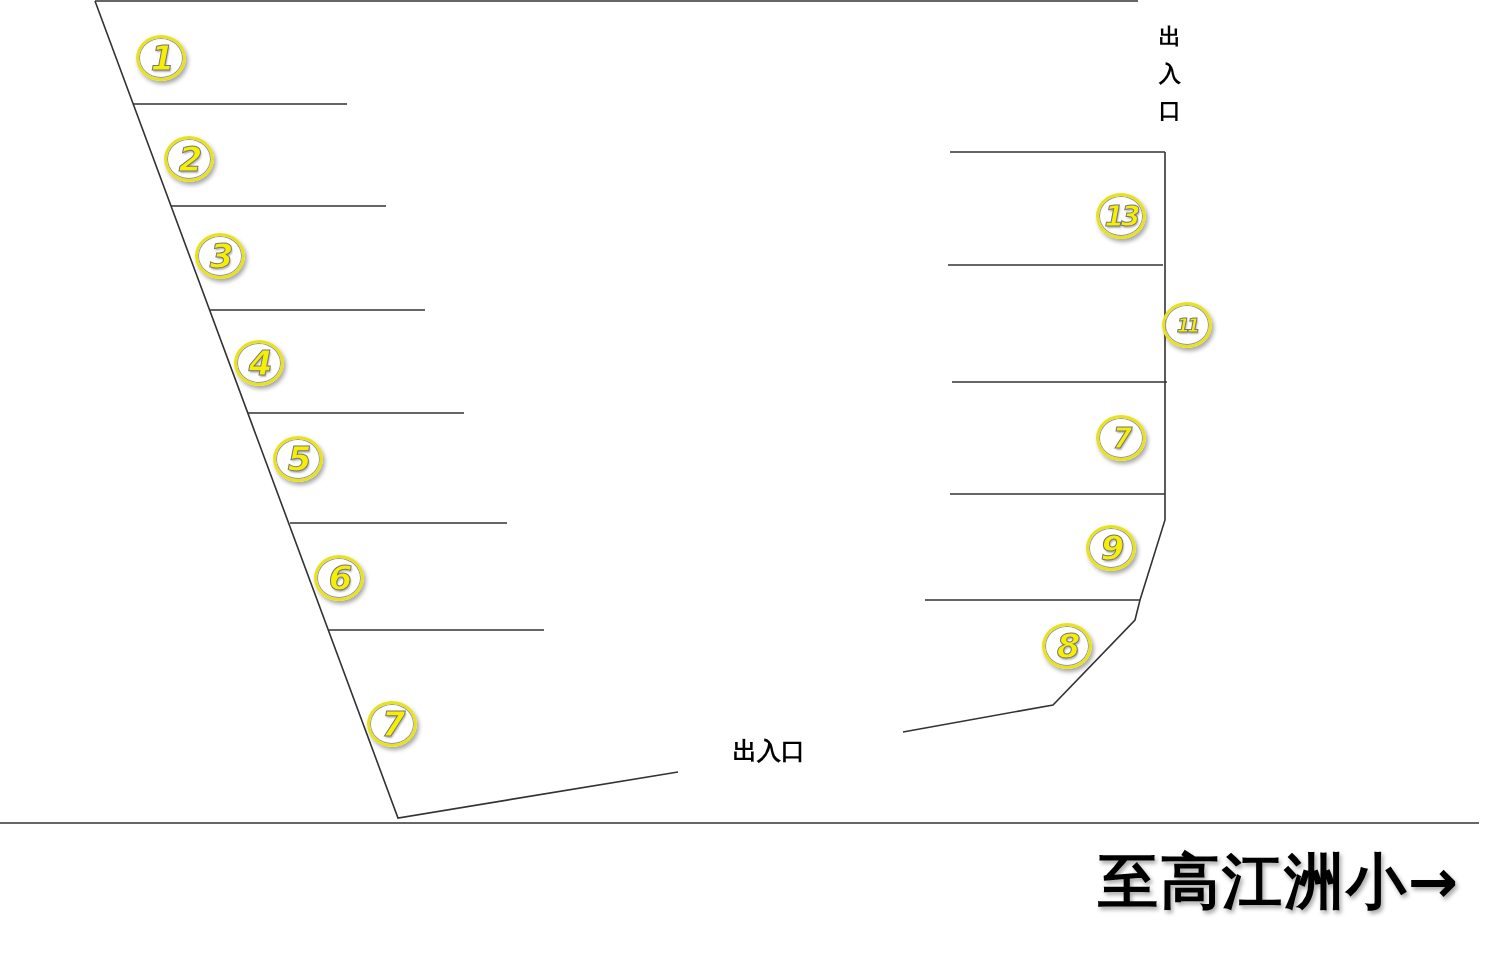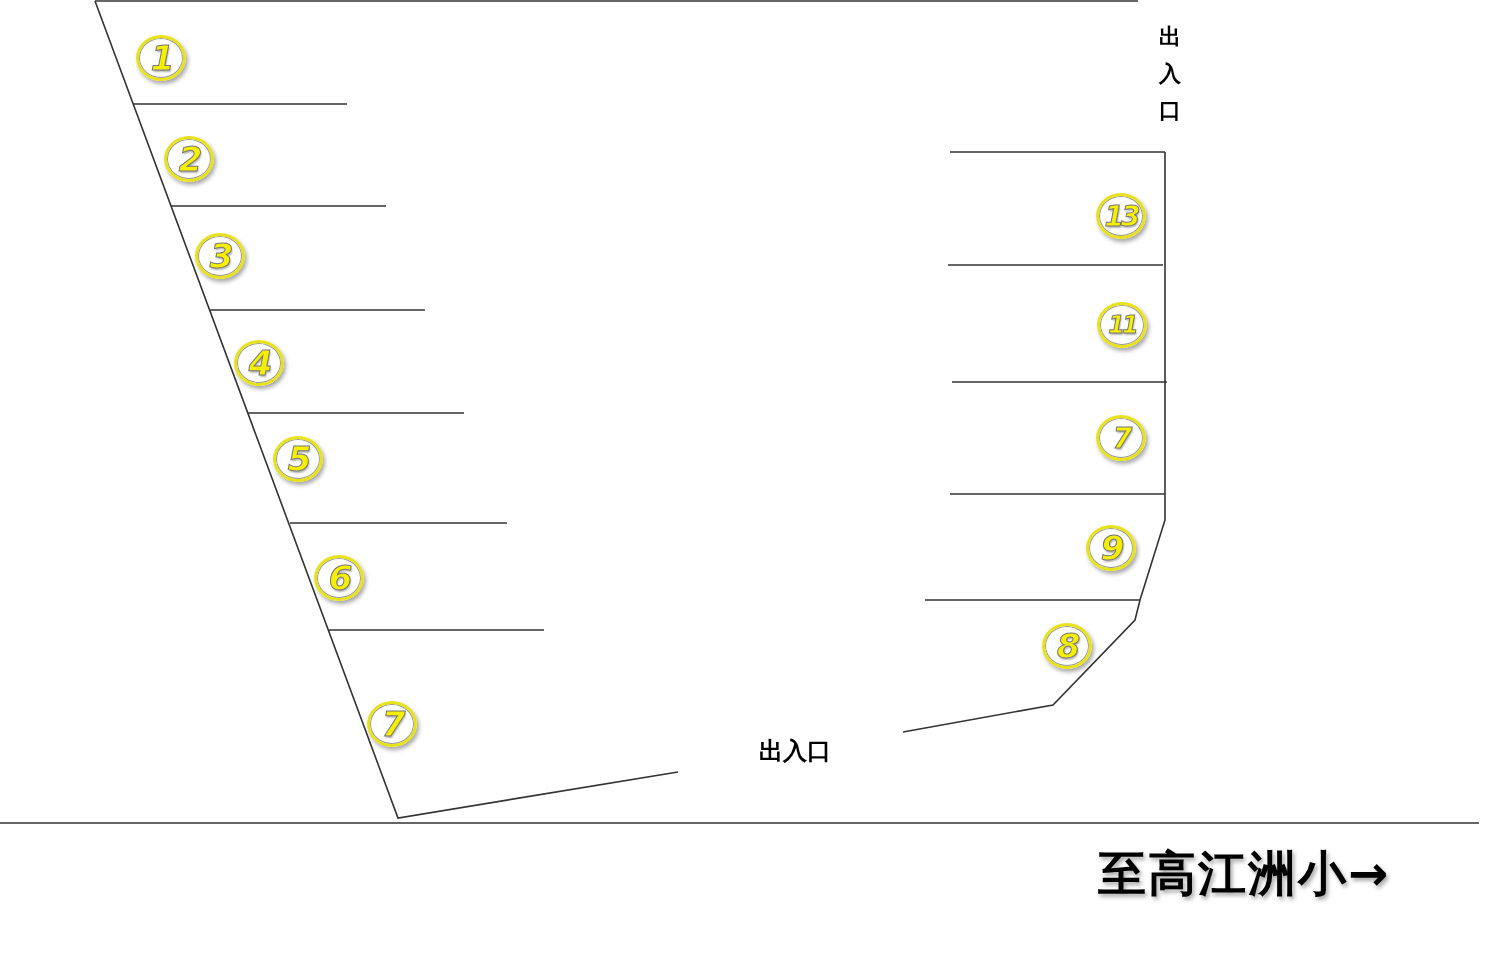--- a/index.html
+++ b/index.html
@@ -6,22 +6,22 @@
   body { width:1491px; height:969px; position:relative; overflow:hidden; font-family:"DejaVu Sans", sans-serif; }
   svg.lines { position:absolute; left:0; top:0; }
   .badge { position:absolute; width:50px; height:46px; border-radius:50%;
     border:3px solid #e8e21a; box-shadow: 0 0 0 1px #999 inset, 2px 3px 4px rgba(0,0,0,0.35);
     display:flex; align-items:center; justify-content:center; box-sizing:border-box;
     font-family:"DejaVu Sans", sans-serif; font-weight:bold; font-style:italic;
     color:#f6f000; font-size:34px; letter-spacing:-3px;
     -webkit-text-stroke:1px #777; text-shadow: 1px 2px 2px rgba(0,0,0,0.3); }
   .label { position:absolute; font-family:"DejaVu Sans", sans-serif; font-weight:bold; color:#000; }
   .vlabel { font-size:22px; line-height:37px; width:30px; text-align:center; }
-  .hlabel { font-size:24px;margin-left:26px; }
-  .dest { font-size:48px; letter-spacing:2px; text-shadow:2px 3px 4px rgba(0,0,0,0.35);text-align:center; }
+  .hlabel { font-size:24px; }
+  .dest { font-size:60px; letter-spacing:2px; text-shadow:2px 3px 4px rgba(0,0,0,0.35);text-align:center; }
 </style>
 </head>
 <body>
 
 <svg class="lines" width="1491" height="969">
   <g stroke="#333" stroke-width="1.6" fill="none">
 
     <line x1="95" y1="1" x2="1138" y2="1"></line>
 
     <polyline points="95,1 398,818 678,772"></polyline>
@@ -48,21 +48,21 @@
 <div class="badge" style="left:136px;top:35px">1</div>
 <div class="badge" style="left:164px;top:136px">2</div>
 <div class="badge" style="left:195px;top:233px">3</div>
 <div class="badge" style="left:234px;top:340px">4</div>
 <div class="badge" style="left:273px;top:436px">5</div>
 <div class="badge" style="left:314px;top:555px">6</div>
 <div class="badge" style="left:367px;top:701px">7</div>
 <div class="badge" style="left:1042px;top:623px">8</div>
 <div class="badge" style="left:1086px;top:525px">9</div>
 <div class="badge" style="left:1096px;top:415px;font-size:28px">7</div>
-<div class="badge" style="left:1097px;top:302px;font-size:24px">11</div>
+<div class="badge" style="left:1162px;top:302px;font-size:19px">11</div>
 <div class="badge" style="left:1096px;top:193px;font-size:28px">13</div>
 
 <div class="label vlabel" style="left:1155px;top:18px">
   <div>出</div>
   <div>入</div>
   <div>口</div>
 </div>
 
 <div class="label hlabel" style="left:733px;top:735px">出入口</div>
 

